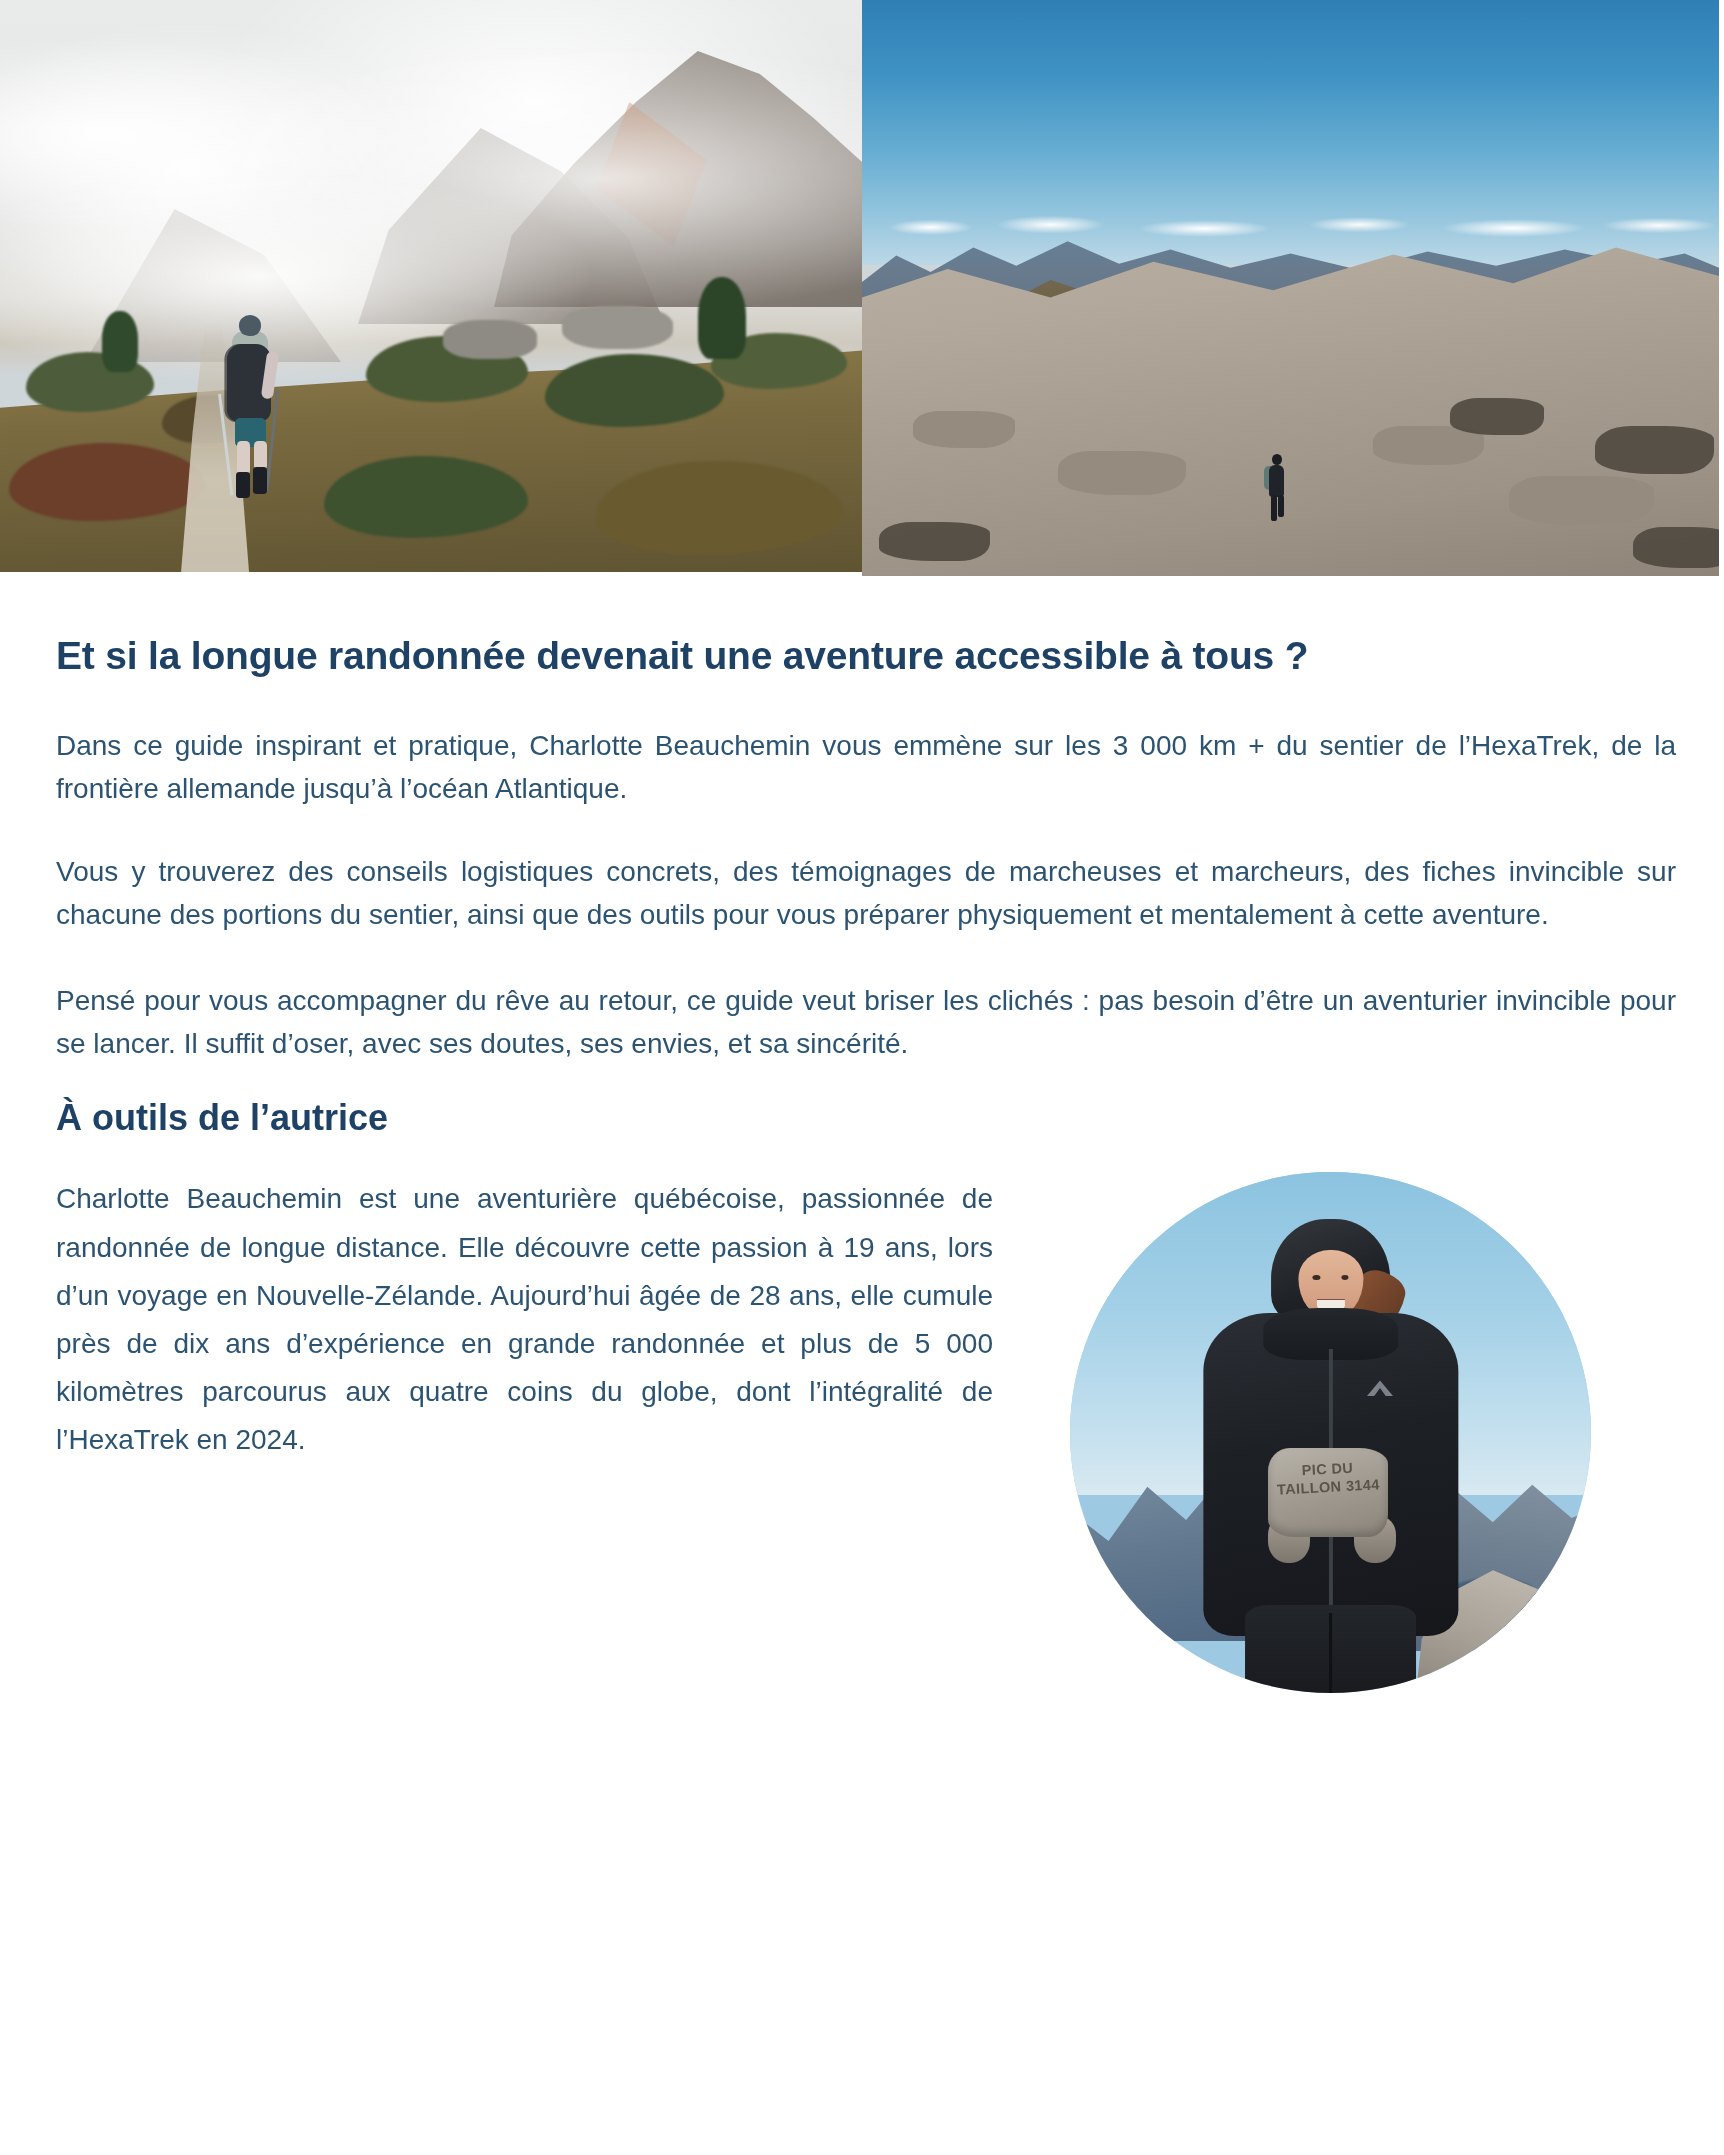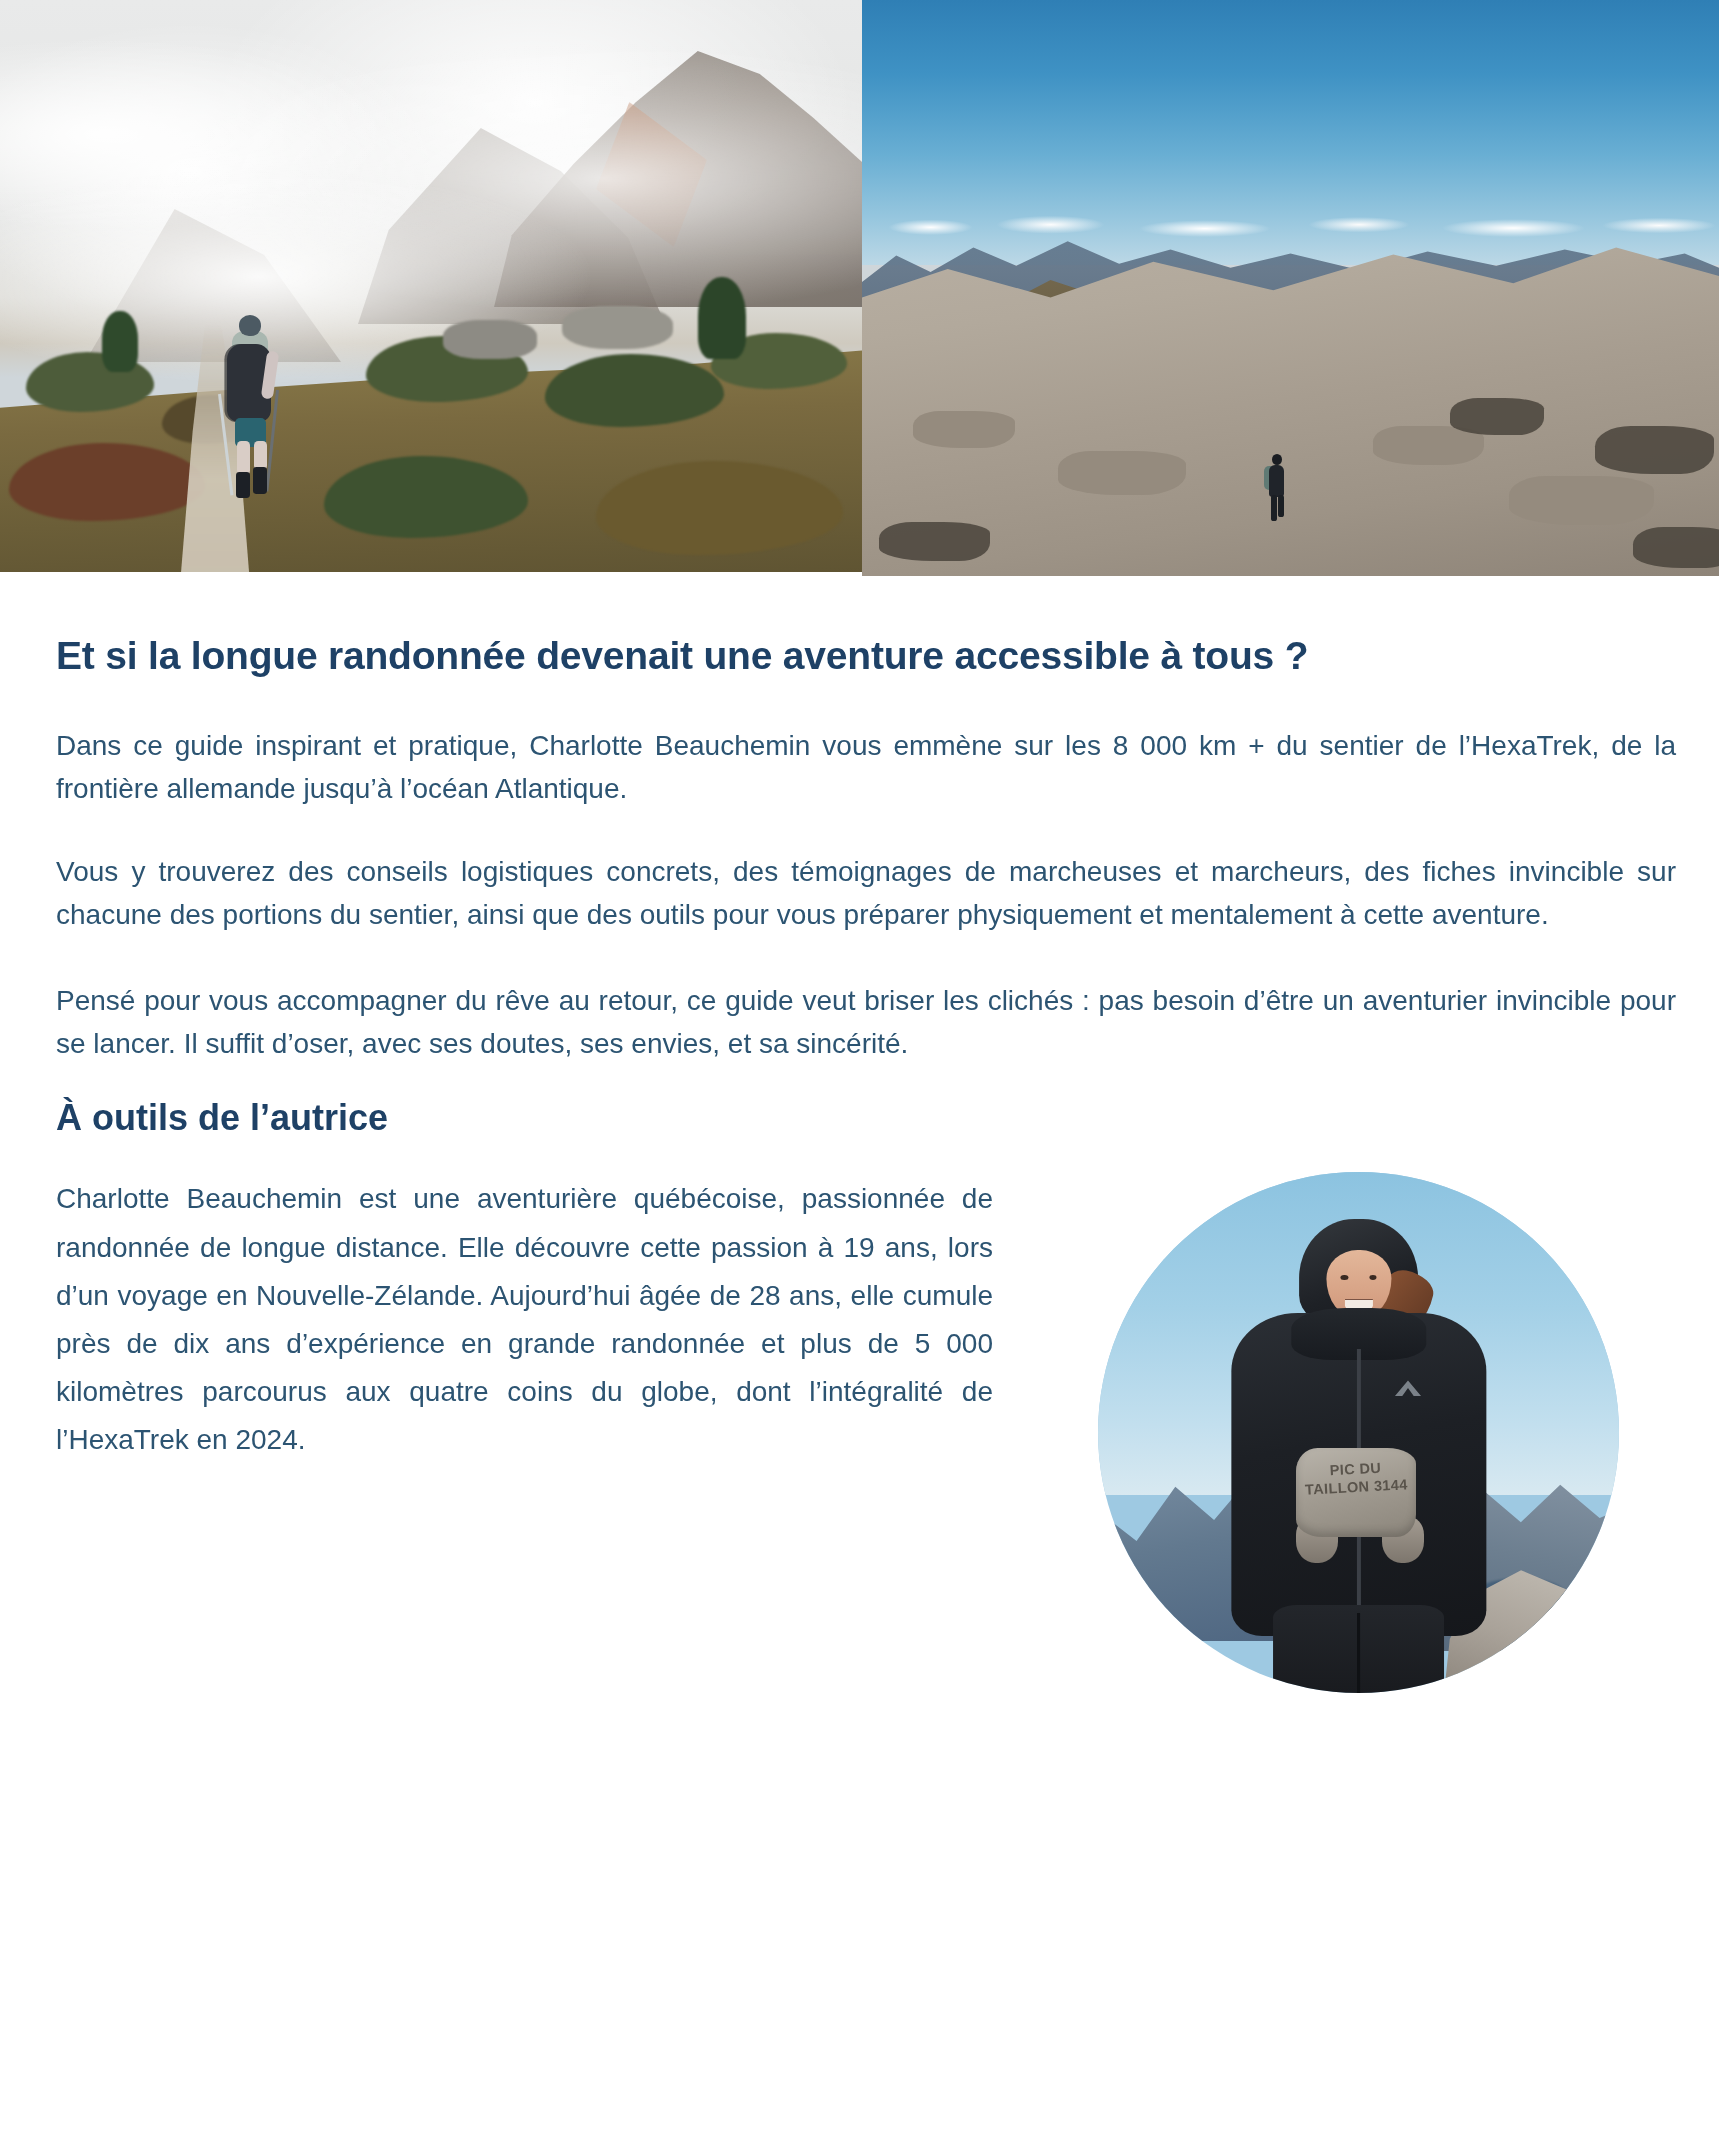--- a/index.html
+++ b/index.html
@@ -278,21 +278,21 @@
   .h-sub {
     font-size: 36px;
     font-weight: 700;
     line-height: 1.2;
     color: #1e4166;
     margin: 0 0 36px 0;
   }
   .about-row {
     display: flex;
     align-items: flex-start;
-    gap: 105px;
+    gap: 77px;
   }
   .about-text {
     width: 937px;
     flex: 0 0 937px;
   }
   p.bio-par {
     font-size: 28px;
     line-height: 1.72;
     color: #2c5472;
     margin: 0;
@@ -526,21 +526,21 @@
       <div class="lg a"></div>
       <div class="lg b"></div>
     </div>
   </div>
 </div>
 
 <div class="content">
 
   <h1 class="h-main">Et si la longue randonnée devenait une aventure accessible à tous ?</h1>
 
-  <p class="body-par">Dans ce guide inspirant et pratique, Charlotte Beauchemin vous emmène sur les 8 000 km + du sentier de l’HexaTrek, de la frontière allemande jusqu’à l’océan Atlantique.</p>
+  <p class="body-par">Dans ce guide inspirant et pratique, Charlotte Beauchemin vous emmène sur les 3 000 km + du sentier de l’HexaTrek, de la frontière allemande jusqu’à l’océan Atlantique.</p>
 
   <p class="body-par">Vous y trouverez des conseils logistiques concrets, des témoignages de marcheuses et marcheurs, des fiches invincible sur chacune des portions du sentier, ainsi que des outils pour vous préparer physiquement et mentalement à cette aventure.</p>
 
   <p class="body-par">Pensé pour vous accompagner du rêve au retour, ce guide veut briser les clichés : pas besoin d’être un aventurier invincible pour se lancer. Il suffit d’oser, avec ses doutes, ses envies, et sa sincérité.</p>
 
   <div class="about-block">
     <h2 class="h-sub">À outils de l’autrice</h2>
 
     <div class="about-row">
       <div class="about-text">

